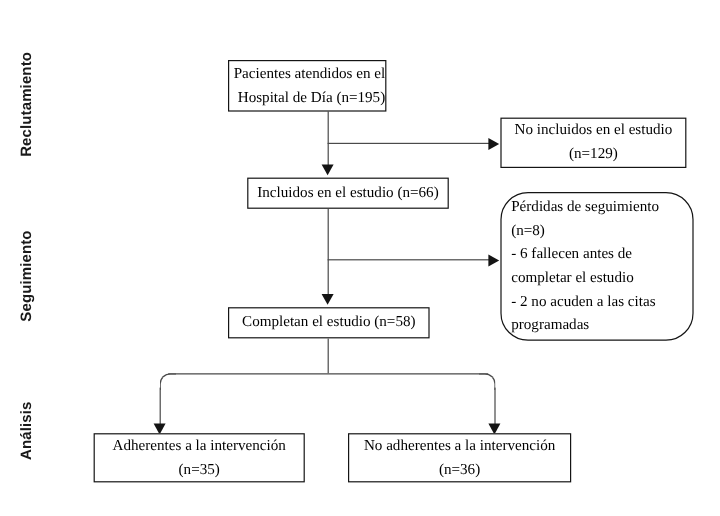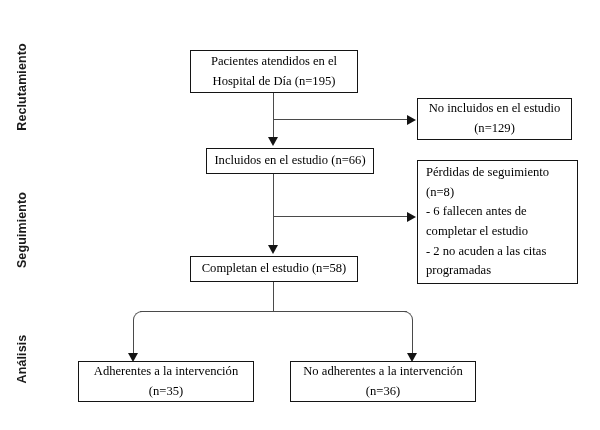--- a/index.html
+++ b/index.html
@@ -112,35 +112,35 @@
               border-top-left-radius:9px; border-top:1.4px solid #4a4a4a;"></div>
   <div class="fork-cap" style="left:399px; top:311px; width:14px; height:14px;
               border-right:1.4px solid #4a4a4a; border-left:none;
               border-top-right-radius:9px; border-top:1.4px solid #4a4a4a;"></div>
 
   <div class="vline" style="left:133px; top:323px; height:32px;"></div>
   <div class="vline" style="left:412px; top:323px; height:32px;"></div>
   <div class="arrow-down" style="left:128px; top:353px;"></div>
   <div class="arrow-down" style="left:407px; top:353px;"></div>
 
-  <div class="node center" style="left:190px; top:50px; width:168px; height:43px;">
+  <div class="node center" style="left:190px; top:50px; width:132px; height:43px;align-items:flex-end;">
     <span class="ln">Pacientes atendidos en el</span>
     <span class="ln">Hospital de Día  (n=195)</span>
   </div>
 
   <div class="node center" style="left:417px; top:98px; width:155px; height:42px;">
     <span class="ln">No incluidos en el estudio</span>
     <span class="ln">(n=129)</span>
   </div>
 
   <div class="node center" style="left:206px; top:148px; width:168px; height:26px;">
     <span class="ln">Incluidos en el estudio (n=66)</span>
   </div>
 
-  <div class="node left" style="left:417px; top:160px; width:161px; height:124px;">
+  <div class="node left" style="left:417px; top:160px; width:161px; height:124px;border-radius:23px;">
     <span class="ln">Pérdidas de seguimiento (n=8)</span>
     <span class="ln">- 6 fallecen antes de completar el estudio</span>
     <span class="ln">- 2 no acuden a las citas programadas</span>
   </div>
 
   <div class="node center" style="left:190px; top:256px; width:168px; height:26px;">
     <span class="ln">Completan el estudio (n=58)</span>
   </div>
 
   <div class="node center" style="left:78px; top:361px; width:176px; height:41px;">

